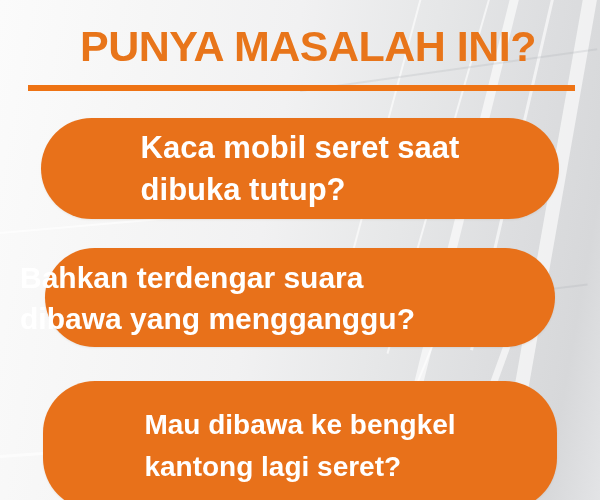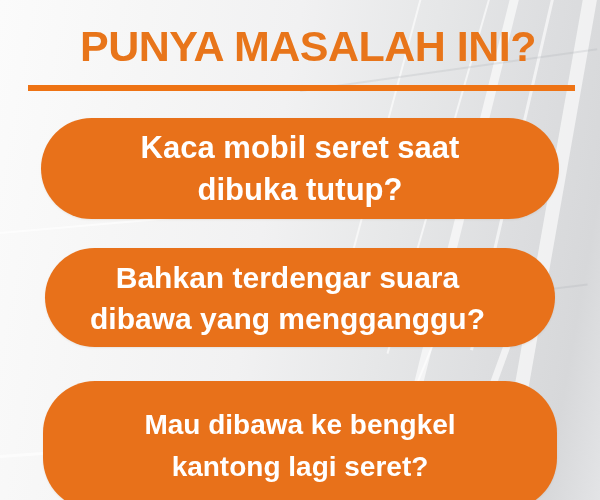--- a/index.html
+++ b/index.html
@@ -87,21 +87,20 @@
     width: 600px;
   }
 
   .pill {
     position: relative;
     margin: 0 auto;
     background: #E8711A;
     border-radius: 52px;
     color: #FFFFFF;
     font-weight: bold;
-    text-align: center;
     display: flex;
     align-items: center;
     justify-content: center;
     box-shadow: 0 1px 2px rgba(120,90,60,0.10);
   }
 
   .pill .txt {
     display: block;
     white-space: pre-line;
   }

